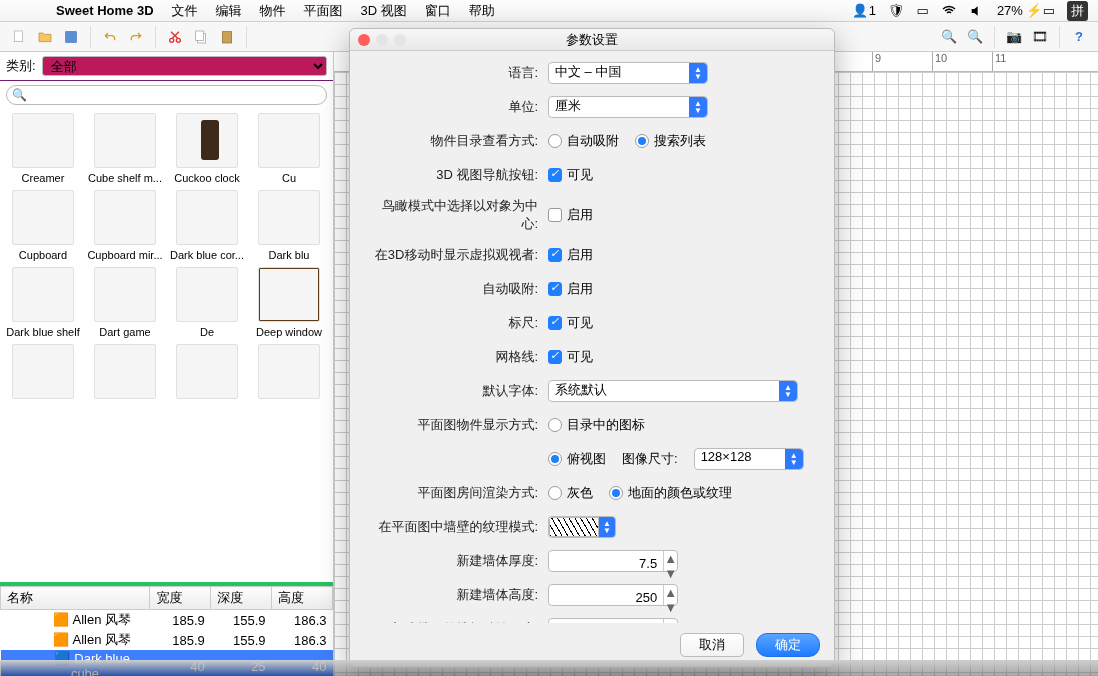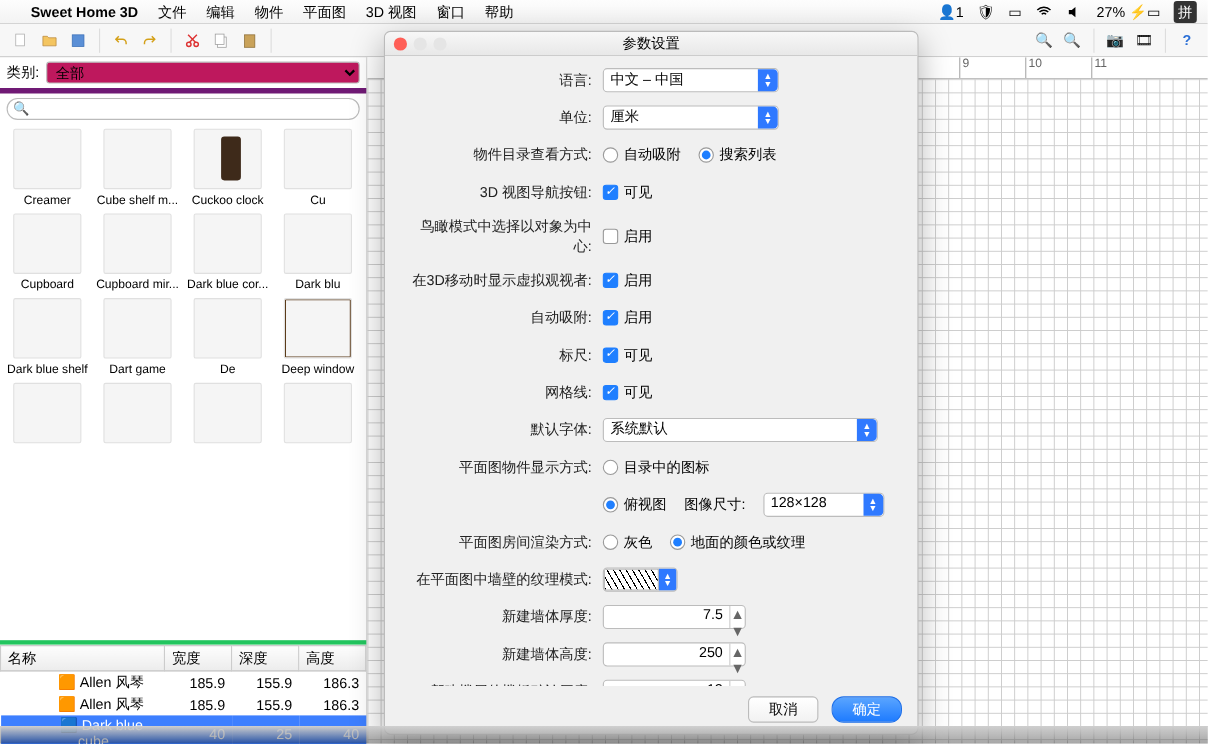--- a/index.html
+++ b/index.html
@@ -1,37 +1,37 @@
 <!DOCTYPE html>
 <html><head>
 <meta charset="utf-8">
 <style>
 * { margin:0; padding:0; box-sizing:border-box; font-family:-apple-system,"Helvetica Neue",sans-serif; font-size:13px; }
 body { background:#fff; width:1098px; height:676px; overflow:hidden; position:relative; }
 
 
 .menubar { height:22px; background:linear-gradient(#fdfdfd,#f3f3f3); border-bottom:1px solid #d0d0d0; display:flex; align-items:center; padding:0 10px; gap:18px; font-size:14px; }
 .menubar .apple { font-size:15px; }
-.menubar .appname { font-weight:700; }
+.menubar .appname { font-weight:700;margin-left:28px; }
 .menubar .spacer { flex:1; }
 .menubar .right { display:flex; align-items:center; gap:12px; font-size:13px; }
 .icon-svg { width:16px; height:16px; display:inline-block; vertical-align:middle; }
 
 
 .toolbar { height:30px; background:#f7f7f7; border-bottom:1px solid #ccc; display:flex; align-items:center; padding:0 8px; gap:8px; }
 .toolbar .group { display:flex; gap:4px; border-right:1px solid #ddd; padding-right:8px; }
 .toolbar .btn { width:22px; height:22px; border:1px solid transparent; border-radius:3px; display:flex; align-items:center; justify-content:center; background:#fff0; }
 
 
 .app-body { display:flex; height:calc(100% - 52px); }
 .left-pane { width:334px; display:flex; flex-direction:column; border-right:1px solid #ccc; }
 .right-pane { flex:1; position:relative; }
 
 
-.catrow { display:flex; align-items:center; gap:6px; padding:4px 6px; border-bottom:5px solid #701a75; }
+.catrow { display:flex; align-items:center; gap:6px; padding:4px 6px; border-bottom:1px solid #701a75; }
 .catrow select { flex:1; height:20px; border:1px solid #bbb; border-radius:3px; background:#be185d; font-size:13px; padding-left:4px; }
 .search-input { margin:4px 6px; height:20px; border:1px solid #bbb; border-radius:10px; background:#fff; padding:0 8px 0 22px; width:calc(100% - 12px); }
 .search-wrap { position:relative; }
 .search-wrap .mag { position:absolute; left:12px; top:7px; color:#888; font-size:12px; }
 
 
 .catalog { flex:1; overflow:auto; padding:4px 2px; border-bottom:4px solid #22c55e; }
 .catalog-grid { display:flex; flex-wrap:wrap; }
 .catalog-item { width:82px; text-align:center; margin-bottom:6px; }
 .catalog-item .thumb { width:62px; height:55px; margin:0 auto 4px; background:#f5f5f5; border:1px solid #e0e0e0; border-radius:2px; display:flex; align-items:center; justify-content:center; }
@@ -61,21 +61,21 @@
 .form-row .lbl { width:180px; text-align:right; padding-right:10px; color:#222; font-size:13px; }
 .form-row .ctl { flex:1; display:flex; align-items:center; gap:16px; }
 .mac-select { height:22px; border:1px solid #bcbcbc; border-radius:4px; background:#fff; padding:0 6px; font-size:13px; min-width:160px; position:relative; }
 .mac-select .arrows { position:absolute; right:0; top:0; width:18px; height:100%; background:#2f79ff; border-radius:0 4px 4px 0; display:flex; flex-direction:column; align-items:center; justify-content:center; color:#fff; font-size:8px; line-height:7px;}
 .radio, .check { display:flex; align-items:center; gap:5px; font-size:13px; }
 .radio i { width:14px; height:14px; border:1px solid #999; border-radius:50%; display:inline-block; position:relative; background:#fff;}
 .radio.on i::after { content:""; position:absolute; inset:2px; background:#1f7fff; border-radius:50%; }
 .check i { width:14px; height:14px; border:1px solid #999; border-radius:3px; display:inline-block; background:#fff; position:relative;}
 .check.on i { background:#1f7fff; border-color:#1f7fff; }
 .check.on i::after { content:"✓"; color:#fff; font-size:11px; position:absolute; left:1px; top:-2px; }
-.spin { display:flex; align-items:flex-start; border:1px solid #bcbcbc; border-radius:4px; background:#fff; height:22px; width:130px; }
+.spin { display:flex; align-items:flex-end; border:1px solid #bcbcbc; border-radius:4px; background:#fff; height:22px; width:130px; }
 .spin input { border:0; outline:0; width:100%; text-align:right; padding:0 6px; font-size:13px; background:transparent;}
 .spin .stepper { width:14px; height:100%; border-left:1px solid #ccc; display:flex; flex-direction:column; font-size:8px; color:#666; }
 .spin .stepper div { flex:1; display:flex; align-items:center; justify-content:center; }
 .dialog-footer { padding:10px 14px; display:flex; justify-content:flex-end; gap:12px; }
 .btn-mac { height:24px; padding:0 18px; border:1px solid #bbb; border-radius:5px; background:linear-gradient(#fff,#f2f2f2); font-size:13px; }
 .btn-mac.primary { background:linear-gradient(#5aa5ff,#1e7bff); border-color:#1e6fe8; color:#fff;border-radius:11px; }
 .pattern { width:50px; height:20px; border:1px solid #bbb; background:repeating-linear-gradient(60deg,#000 0,#000 1px,#fff 1px,#fff 5px); display:inline-block; }
 .pattern-wrap { display:flex; border-radius:4px; overflow:hidden; border:1px solid #bbb; }
 .pattern-wrap .arrows2 { width:16px; background:#2f79ff; color:#fff; display:flex; flex-direction:column; align-items:center; justify-content:center; font-size:8px; line-height:7px;}
 

